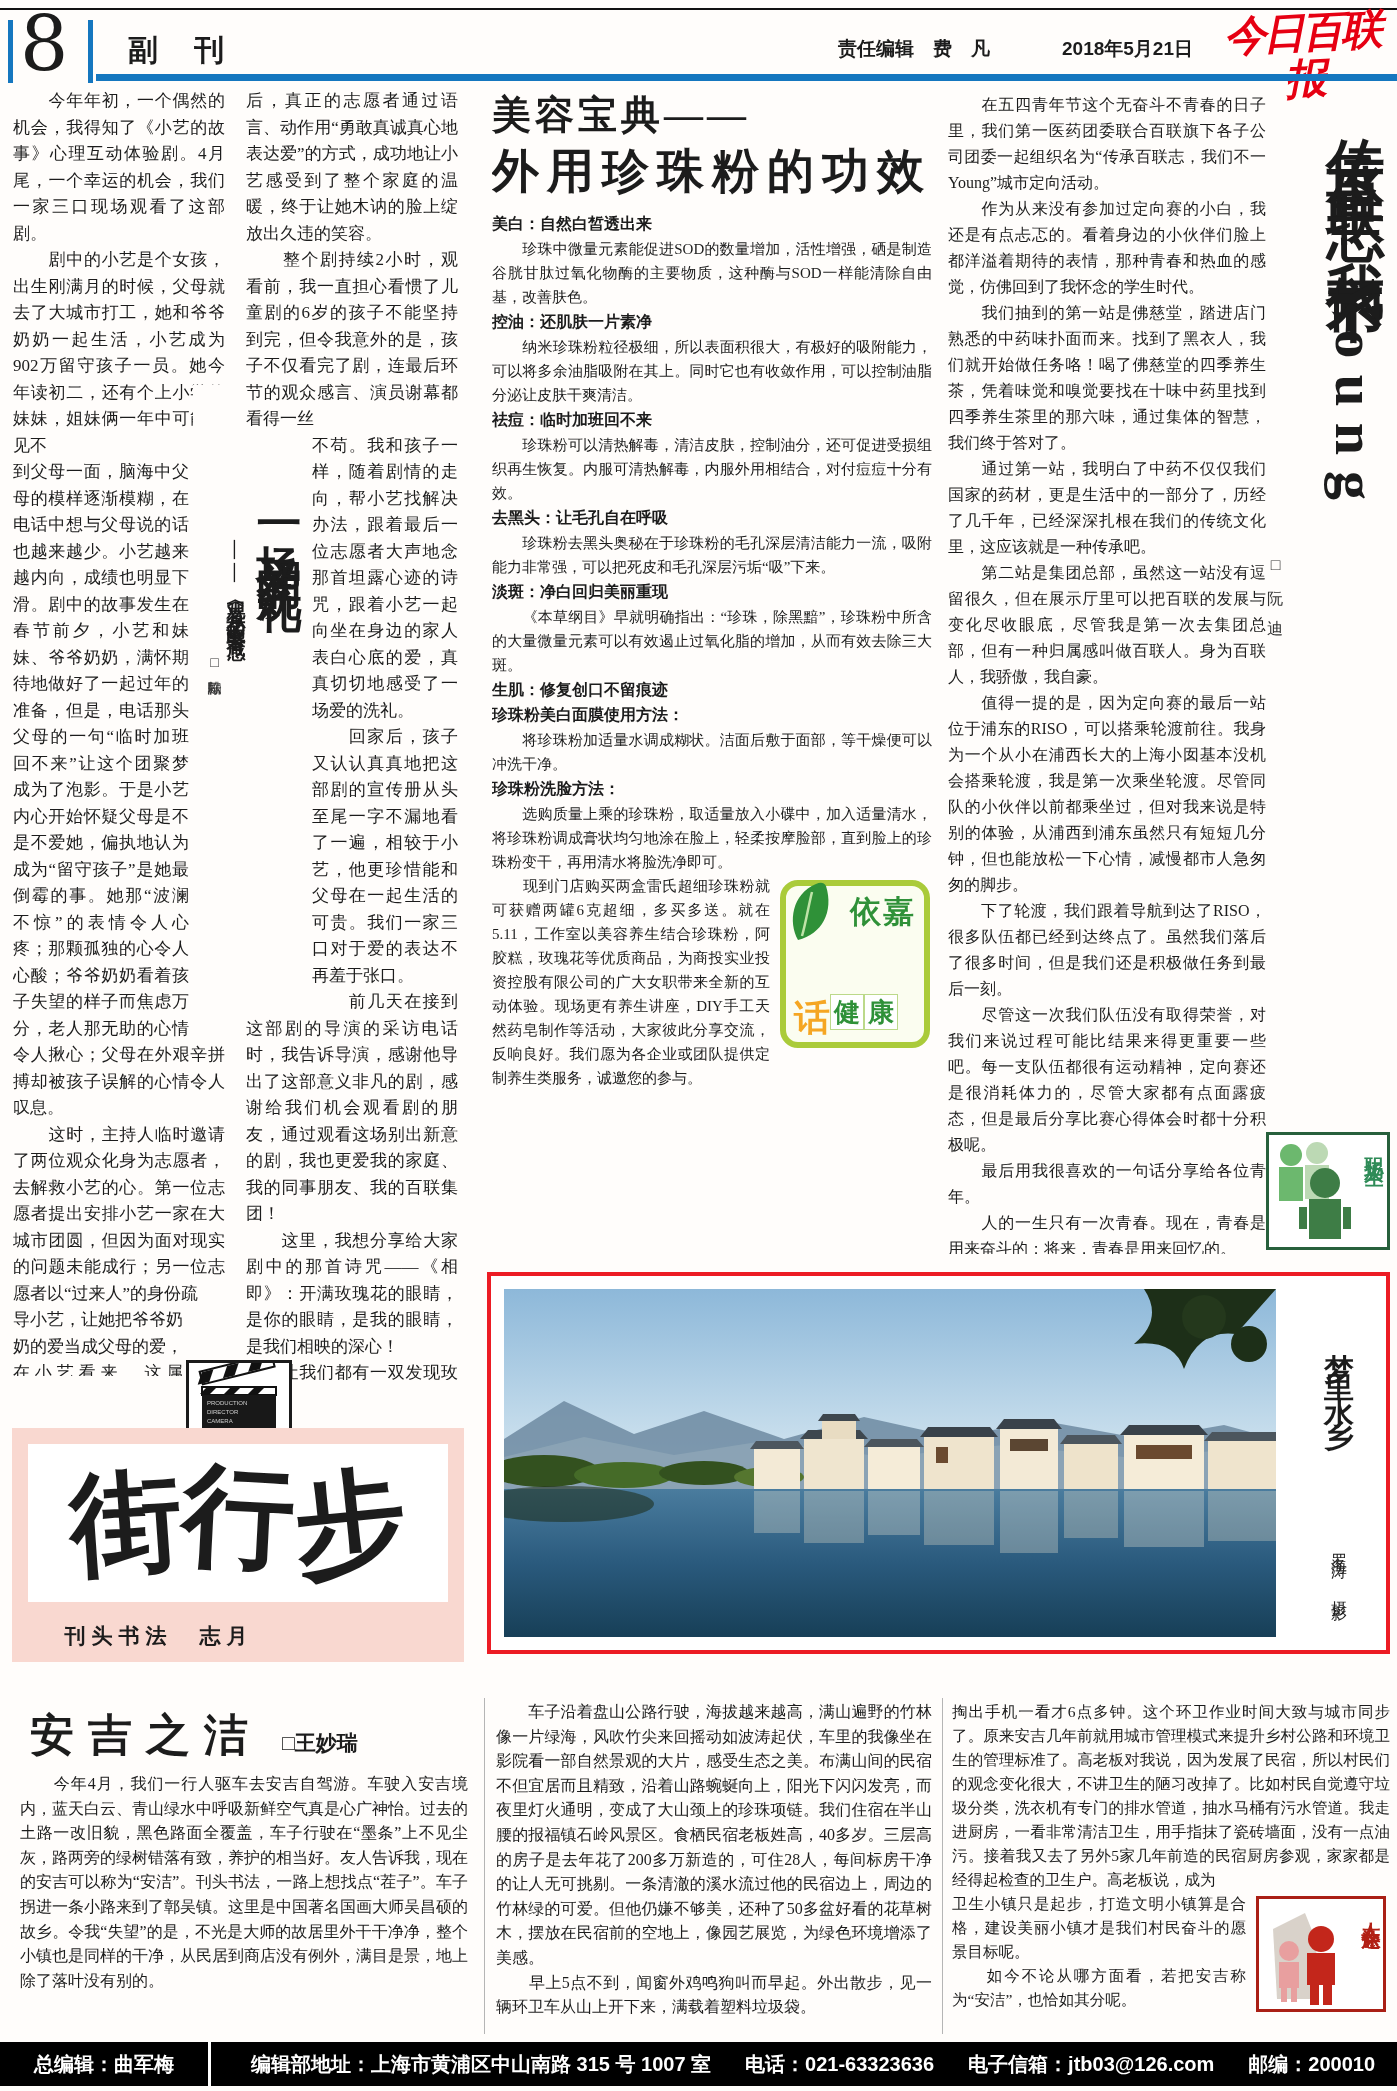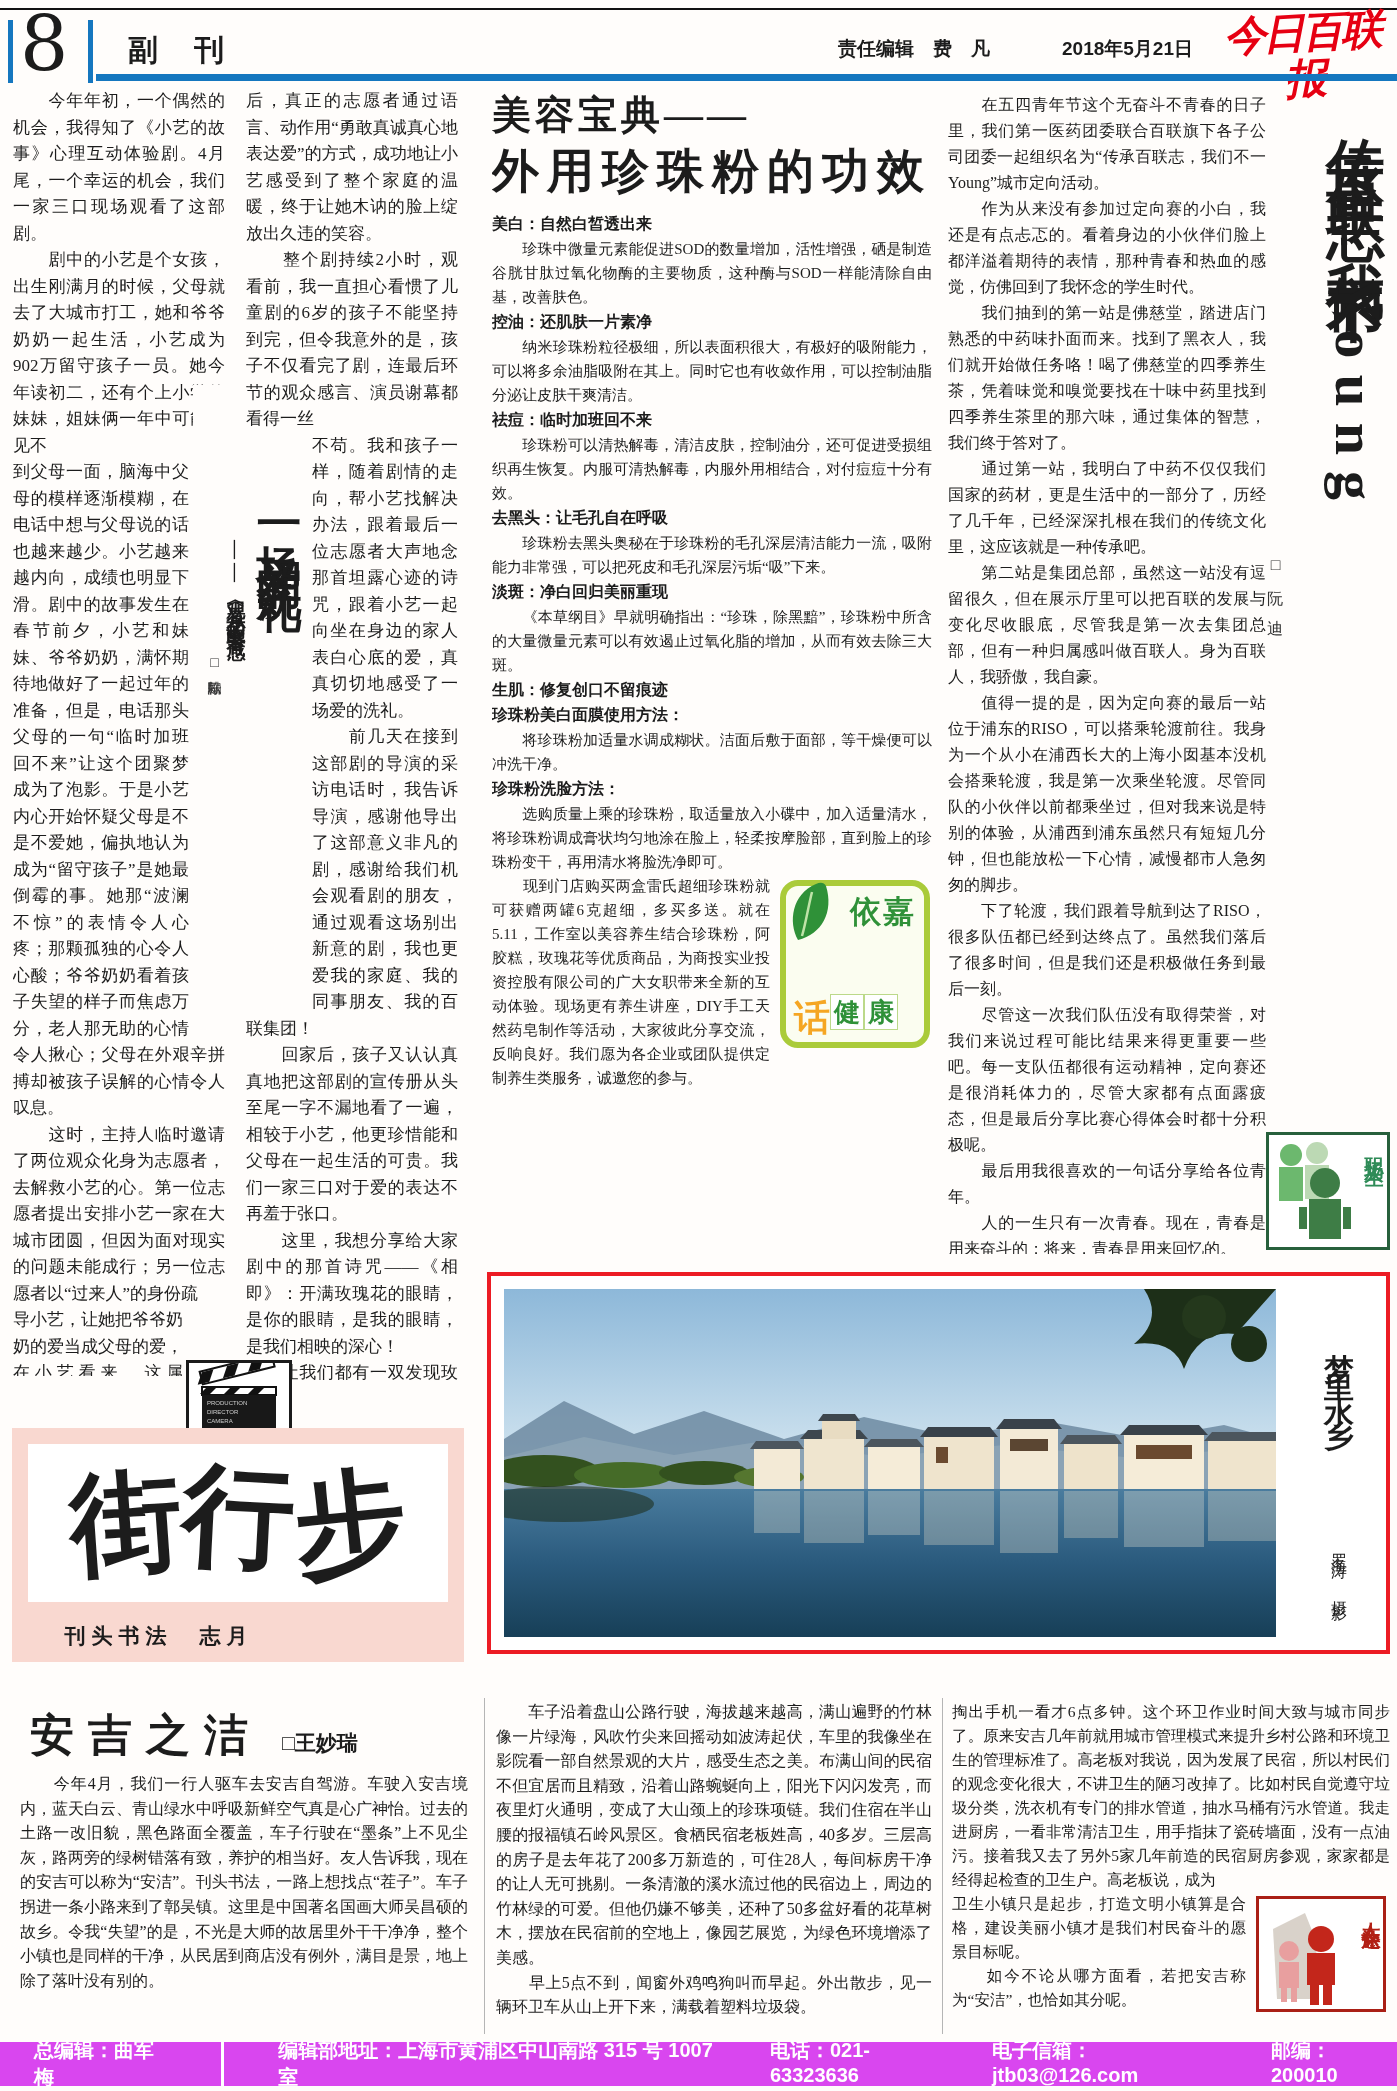--- a/index.html
+++ b/index.html
@@ -67,23 +67,23 @@
               font-weight:bold;letter-spacing:6px;font-family:"Liberation Sans",sans-serif;}
   
   .v-rule{position:absolute;top:1698px;width:1px;height:336px;background:#b5b5b5;}
   .anji-head{position:absolute;left:30px;top:1706px;width:440px;}
   .anji-head .t{font-size:44px;font-weight:bold;letter-spacing:14px;}
   .anji-head .b{font-size:21px;margin-left:16px;font-family:"Liberation Sans",sans-serif;font-weight:bold;}
   .anji-left{left:20px;top:1772px;width:448px;height:262px;font-size:16px;line-height:24.6px;}
   .anji-mid{left:496px;top:1700px;width:436px;height:334px;font-size:16px;line-height:24.6px;}
   .anji-right{left:952px;top:1700px;width:438px;height:340px;font-size:15.5px;line-height:24px;}
   
-  .footer{position:absolute;left:0;top:2042px;width:1397px;height:44px;background:#d946ef;
+  .footer{position:absolute;left:0;top:2042px;width:1397px;height:44px;background:#000000;
           color:#fff;font-family:"Liberation Sans","DejaVu Sans",sans-serif;font-weight:bold;
-          font-size:20px;display:flex;align-items:center;gap:14px;}
+          font-size:20px;display:flex;align-items:center;}
   .footer .f1{padding:0 34px;}
   .footer .div{width:3px;height:44px;background:#fff;}
   .footer .f2{padding-left:40px;display:flex;gap:34px;}
   
   .stamp-film{position:absolute;left:186px;top:1360px;width:106px;height:106px;border:3px solid #1b1b1b;
               box-sizing:border-box;background:#fff;text-align:center;}
   .stamp-film .lbl{color:#4a52c8;font-weight:900;font-size:20px;letter-spacing:1px;
               font-family:"Liberation Sans",sans-serif;line-height:1;margin-top:2px;}
   .stamp-health{width:150px;height:168px;border:6px solid #aacb3a;border-radius:18px;background:#fbfdf0;
               box-sizing:border-box;position:relative;margin:6px 0 0 10px;}
@@ -135,22 +135,22 @@
     <span class="t">一场爱的洗礼</span>
     <span class="s">——观看《小艺的故事》有感</span>
     <span class="b">□陈励耘</span>
   </div>
 
   <div class="col col2">
       <p>后，真正的志愿者通过语言、动作用“勇敢真诚真心地表达爱”的方式，成功地让小艺感受到了整个家庭的温暖，终于让她木讷的脸上绽放出久违的笑容。</p>
       <p>　　整个剧持续2小时，观看前，我一直担心看惯了儿童剧的6岁的孩子不能坚持到完，但令我意外的是，孩子不仅看完了剧，连最后环节的观众感言、演员谢幕都看得一丝</p>
       <div class="spc" style="float: left; width: 66px; height: 572px;"></div>
       <p>不苟。我和孩子一样，随着剧情的走向，帮小艺找解决办法，跟着最后一位志愿者大声地念那首坦露心迹的诗咒，跟着小艺一起向坐在身边的家人表白心底的爱，真真切切地感受了一场爱的洗礼。</p>
+      <p>　　回家后，孩子又认认真真地把这部剧的宣传册从头至尾一字不漏地看了一遍，相较于小艺，他更珍惜能和父母在一起生活的可贵。我们一家三口对于爱的表达不再羞于张口。</p>
       <p>　　前几天在接到这部剧的导演的采访电话时，我告诉导演，感谢他导出了这部意义非凡的剧，感谢给我们机会观看剧的朋友，通过观看这场别出新意的剧，我也更爱我的家庭、我的同事朋友、我的百联集团！</p>
-      <p>　　回家后，孩子又认认真真地把这部剧的宣传册从头至尾一字不漏地看了一遍，相较于小艺，他更珍惜能和父母在一起生活的可贵。我们一家三口对于爱的表达不再羞于张口。</p>
       <p>　　这里，我想分享给大家剧中的那首诗咒——《相即》：开满玫瑰花的眼睛，是你的眼睛，是我的眼睛，是我们相映的深心！</p>
       <p>　　让我们都有一双发现玫瑰花的眼睛，让我</p>
     </div>
 
   <div class="stamp-film">
     <svg width="98" height="76" viewBox="0 0 98 76">
       <g transform="rotate(-14 14 18)">
         <rect x="12" y="8" width="74" height="13" fill="#fff" stroke="#111" stroke-width="2"></rect>
         <path d="M14 9 h12 l-7 11 h-12 z" fill="#111"></path>
         <path d="M40 9 h12 l-7 11 h-12 z" fill="#111"></path>

